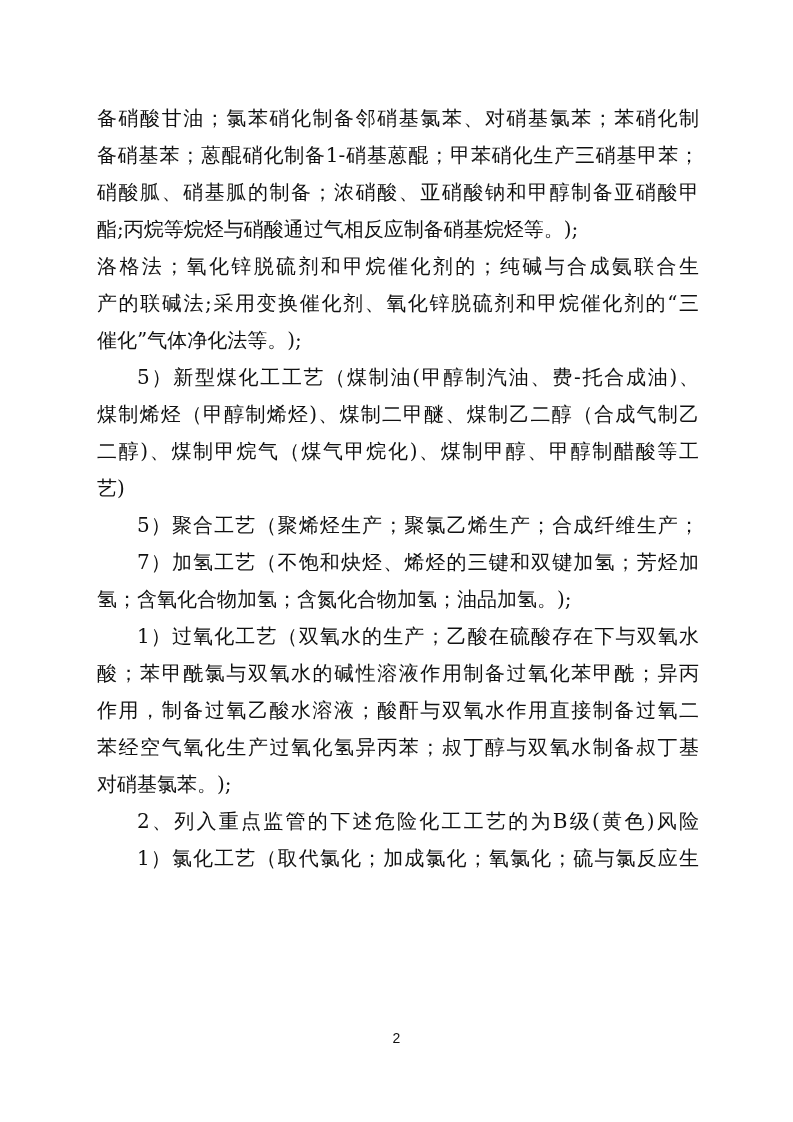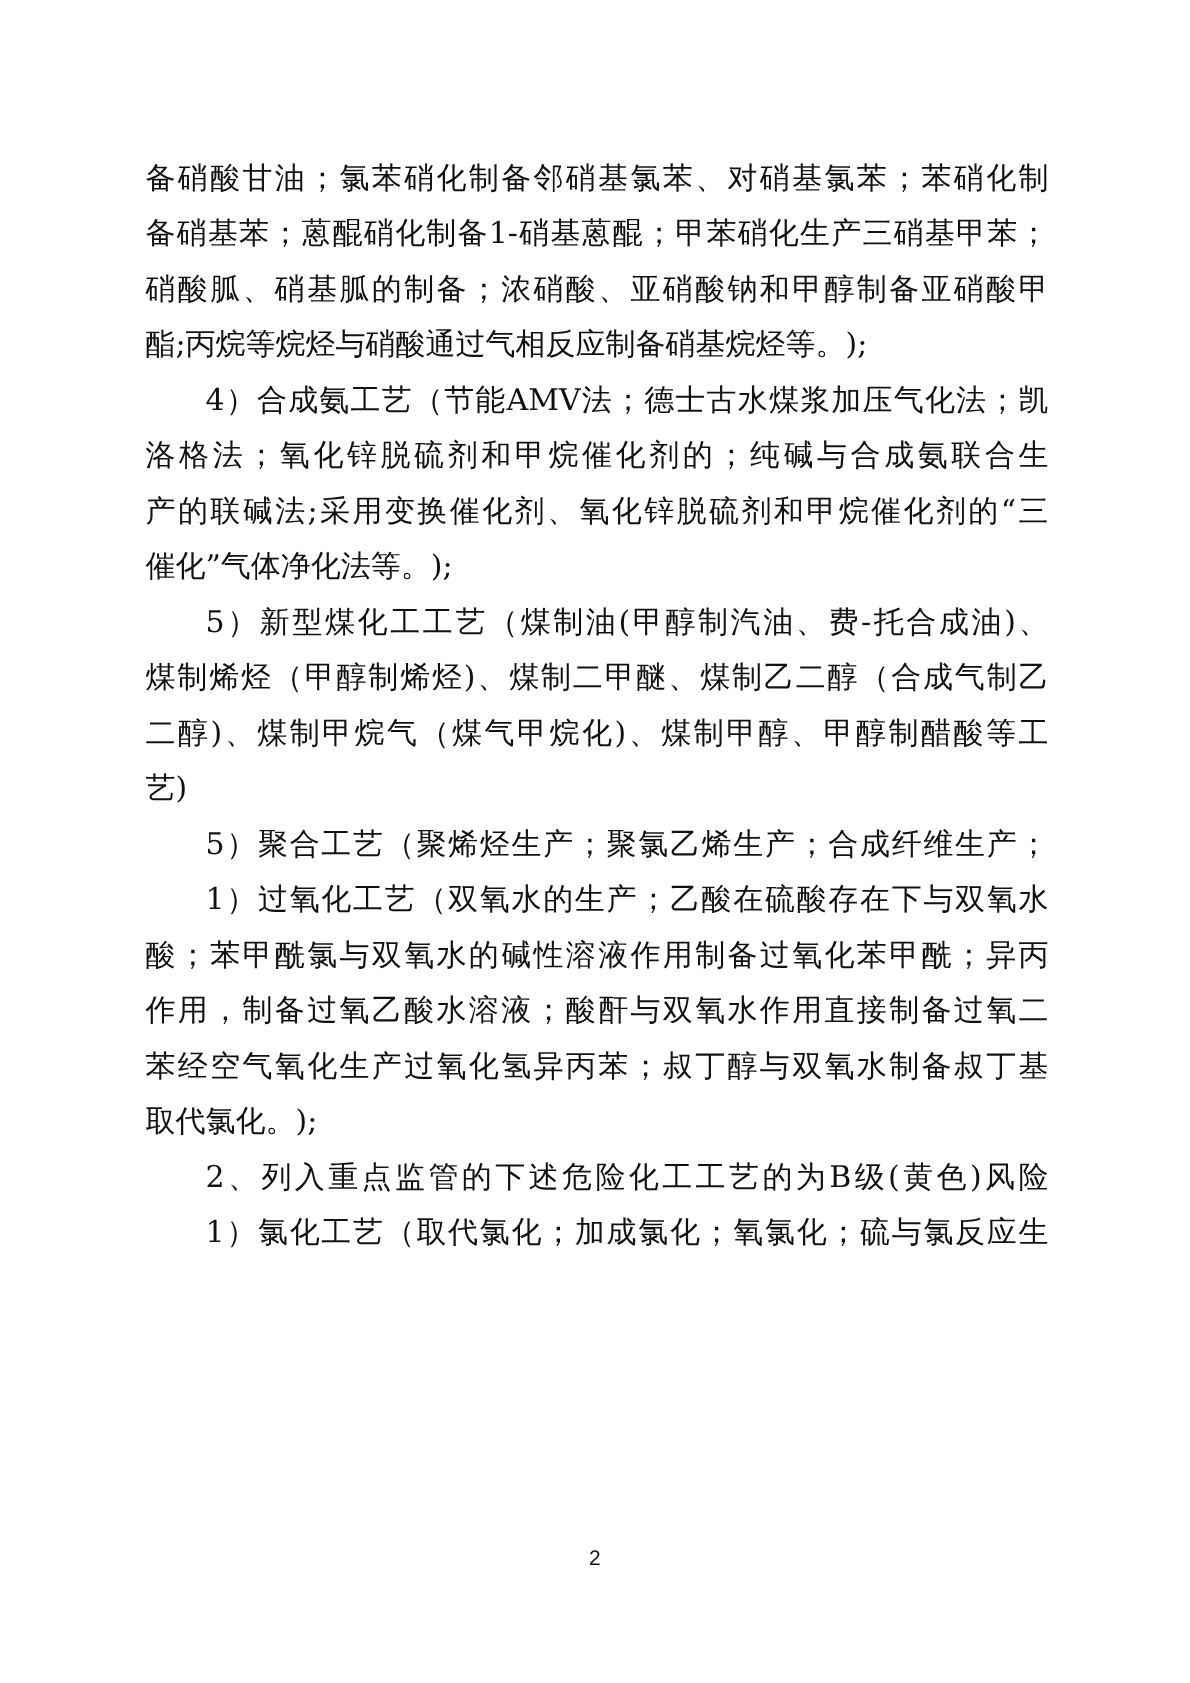--- a/index.html
+++ b/index.html
@@ -21,44 +21,47 @@
   <div class="body-text">
 
     <div>
       <div class="line">备硝酸甘油；氯苯硝化制备邻硝基氯苯、对硝基氯苯；苯硝化制</div>
       <div class="line">备硝基苯；蒽醌硝化制备1-硝基蒽醌；甲苯硝化生产三硝基甲苯；</div>
       <div class="line">硝酸胍、硝基胍的制备；浓硝酸、亚硝酸钠和甲醇制备亚硝酸甲</div>
       <div class="line last">酯;丙烷等烷烃与硝酸通过气相反应制备硝基烷烃等。);</div>
     </div>
 
     <div>
-      <div class="line indent">4）合成氨工艺（节能AMV法；德士古水煤浆加压气化法；凯</div>
       <div class="line">洛格法；氧化锌脱硫剂和甲烷催化剂的；纯碱与合成氨联合生</div>
       <div class="line">产的联碱法;采用变换催化剂、氧化锌脱硫剂和甲烷催化剂的“三</div>
       <div class="line last">催化”气体净化法等。);</div>
     </div>
 
     <div>
       <div class="line indent">5）新型煤化工工艺（煤制油(甲醇制汽油、费-托合成油)、</div>
       <div class="line">煤制烯烃（甲醇制烯烃)、煤制二甲醚、煤制乙二醇（合成气制乙</div>
       <div class="line">二醇)、煤制甲烷气（煤气甲烷化)、煤制甲醇、甲醇制醋酸等工</div>
       <div class="line last">艺)</div>
     </div>
 
     <div>
       <div class="line indent">5）聚合工艺（聚烯烃生产；聚氯乙烯生产；合成纤维生产；</div>
     </div>
 
+    <div>
+      <div class="line indent">7）加氢工艺（不饱和炔烃、烯烃的三键和双键加氢；芳烃加</div>
+      <div class="line last">氢；含氧化合物加氢；含氮化合物加氢；油品加氢。);</div>
+    </div>
 
     <div>
       <div class="line indent">1）过氧化工艺（双氧水的生产；乙酸在硫酸存在下与双氧水</div>
       <div class="line">酸；苯甲酰氯与双氧水的碱性溶液作用制备过氧化苯甲酰；异丙</div>
       <div class="line">作用，制备过氧乙酸水溶液；酸酐与双氧水作用直接制备过氧二</div>
       <div class="line">苯经空气氧化生产过氧化氢异丙苯；叔丁醇与双氧水制备叔丁基</div>
-      <div class="line last">取代氯化。);</div>
+      <div class="line last">对硝基氯苯。);</div>
     </div>
 
     <div>
       <div class="line indent">2、列入重点监管的下述危险化工工艺的为B级(黄色)风险</div>
     </div>
 
     <div>
       <div class="line indent">1）氯化工艺（取代氯化；加成氯化；氧氯化；硫与氯反应生</div>
     </div>
 

